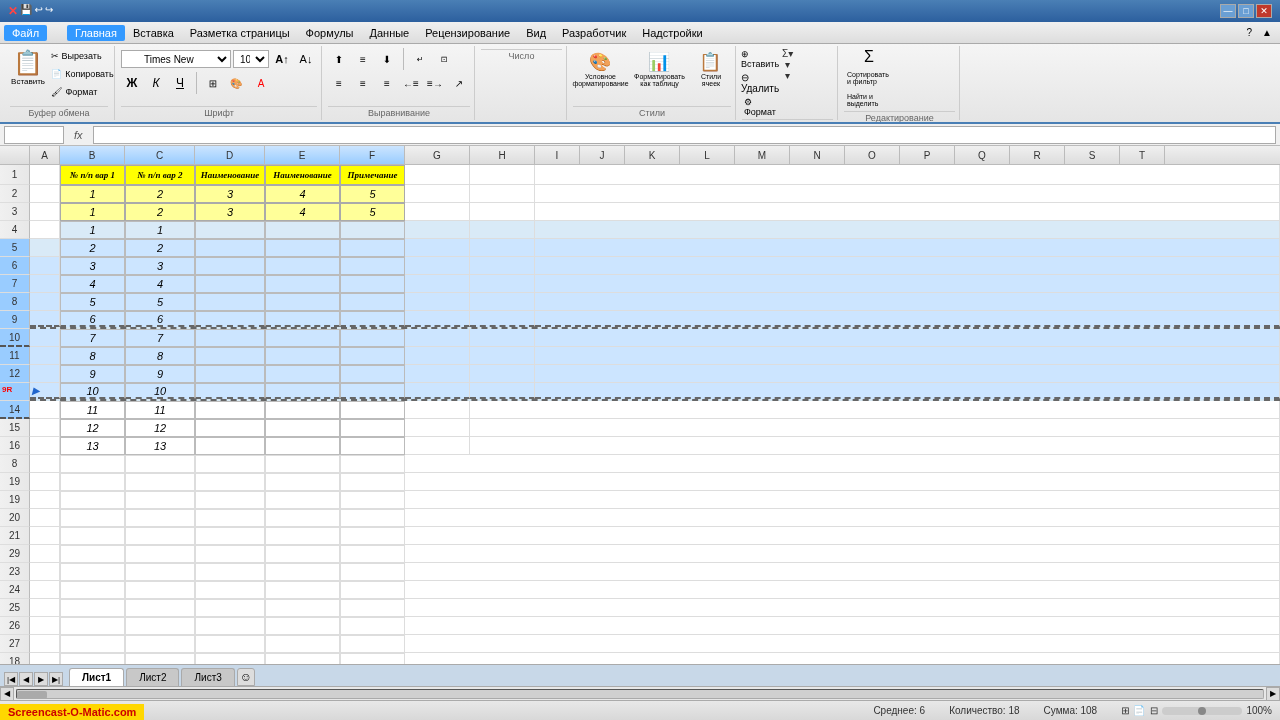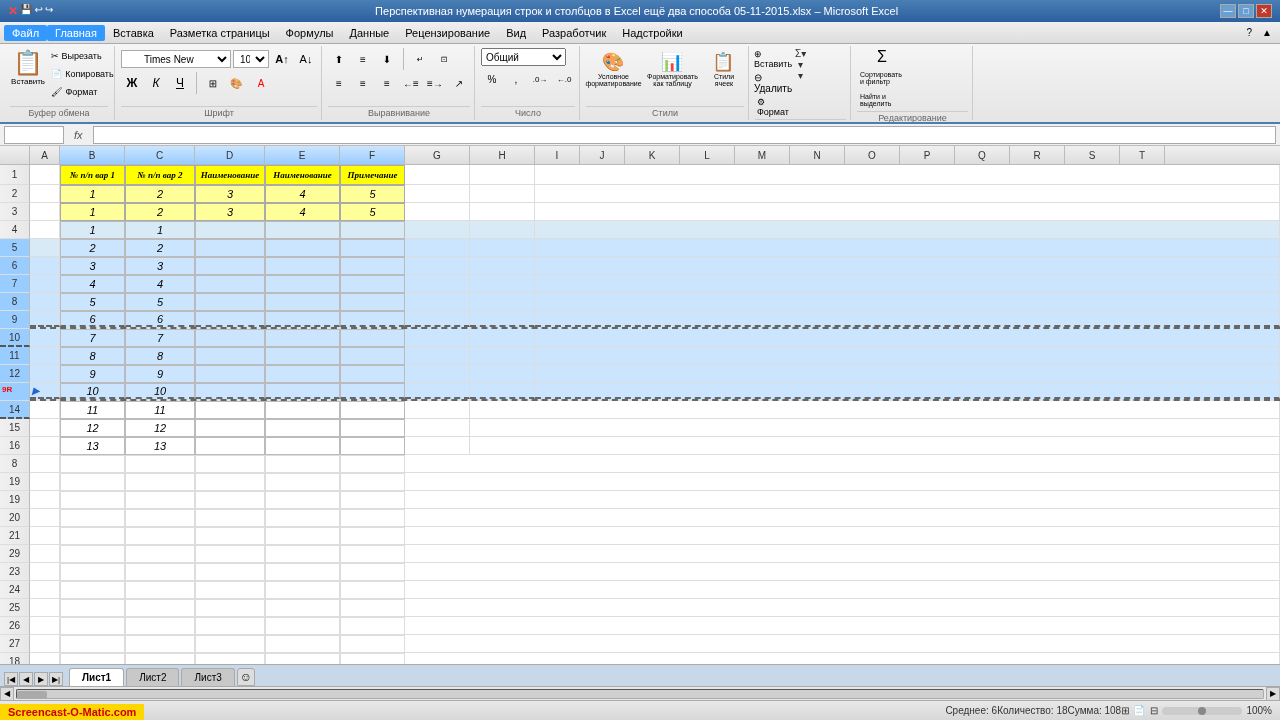--- a/index.html
+++ b/index.html
@@ -261,31 +261,30 @@
 </head>
 <body>
 
 <div id="title-bar">
   <div style="display:flex;gap:2px;">
     <span style="color:#ff4444;font-weight:bold;font-size:12px;">✕</span>
     <span style="cursor:pointer;font-size:10px;">💾</span>
     <span style="cursor:pointer;font-size:10px;">↩</span>
     <span style="cursor:pointer;font-size:10px;">↪</span>
   </div>
-  <div style="flex:1;text-align:center;font-size:11px;overflow:hidden;white-space:nowrap;text-overflow:ellipsis;">Перспективная нумерация строк и столбцов в Excel ещё два способа 05-11-2015.xlsx – Microsoft Excel</div>
   <div class="win-controls">
     <div class="win-btn">—</div>
     <div class="win-btn">□</div>
     <div class="win-btn" style="background:#c0392b;">✕</div>
   </div>
 </div>
 
 <div id="menu-bar">
   <div class="menu-item active">Файл</div>
-  <div class="menu-item" style="background:#3399ff;color:white;">Главная</div>
+  <div class="menu-item" style="background:#3399ff;color:white;margin-left:20px;">Главная</div>
   <div class="menu-item">Вставка</div>
   <div class="menu-item">Разметка страницы</div>
   <div class="menu-item">Формулы</div>
   <div class="menu-item">Данные</div>
   <div class="menu-item">Рецензирование</div>
   <div class="menu-item">Вид</div>
   <div class="menu-item">Разработчик</div>
   <div class="menu-item">Надстройки</div>
   <div style="flex:1;"></div>
   <div style="display:flex;gap:2px;font-size:10px;">
@@ -361,33 +360,20 @@
         <button class="tb-btn">≡</button>
         <button class="tb-btn">←≡</button>
         <button class="tb-btn">≡→</button>
         <button class="tb-btn">↗</button>
       </div>
     </div>
     <div class="ribbon-group-label">Выравнивание</div>
   </div>
 
   <div class="ribbon-group" style="display:flex;flex-direction:column;border-right:1px solid #ccc;padding:2px 4px;min-width:90px;">
-    <div style="flex:1;">
-      <div style="margin-bottom:2px;">
-        <select style="width:85px;height:18px;font-size:10px;">
-          <option>Общий</option>
-        </select>
-      </div>
-      <div style="display:flex;align-items:center;gap:2px;">
-        <button class="tb-btn">%</button>
-        <button class="tb-btn">,</button>
-        <button class="tb-btn" style="font-size:8px;">.0→</button>
-        <button class="tb-btn" style="font-size:8px;">←.0</button>
-      </div>
-    </div>
     <div class="ribbon-group-label">Число</div>
   </div>
 
   <div class="ribbon-group" style="display:flex;flex-direction:column;border-right:1px solid #ccc;padding:2px 4px;min-width:160px;">
     <div style="flex:1;display:flex;gap:4px;">
       <div style="display:flex;flex-direction:column;align-items:center;width:55px;cursor:pointer;padding:2px;border:1px solid transparent;border-radius:2px;">
         <div style="font-size:18px;">🎨</div>
         <div style="font-size:7px;text-align:center;">Условное форматирование</div>
       </div>
       <div style="display:flex;flex-direction:column;align-items:center;width:55px;cursor:pointer;padding:2px;border:1px solid transparent;border-radius:2px;">
@@ -834,21 +820,21 @@
   <div class="scroll-track" style="flex:1;height:10px;background:#d0d0d0;margin:0 2px;border:1px inset #aaa;border-radius:2px;position:relative;">
     <div class="scroll-thumb" style="width:30px;height:8px;background:#aaa;border-radius:2px;margin:1px 0;cursor:pointer;"></div>
   </div>
   <div style="width:14px;height:14px;background:#ddd;border:1px solid #aaa;display:flex;align-items:center;justify-content:center;font-size:8px;cursor:pointer;">▶</div>
 </div>
 
 <div id="status-bar" style="height:20px;background:linear-gradient(to bottom,#e8e8e8,#d8d8d8);border-top:1px solid #aaa;display:flex;align-items:center;justify-content:space-between;padding:0 8px;font-size:10px;color:#333;">
   <div style="display:flex;gap:8px;align-items:center;">
     <span>Готово</span>
   </div>
-  <div style="display:flex;gap:0;align-items:center;">
+  <div style="display:flex;gap:24px;align-items:center;">
     <span>Среднее: 6</span>
     <span>Количество: 18</span>
     <span>Сумма: 108</span>
     <div style="display:flex;align-items:center;gap:4px;">
       <span style="cursor:pointer;">⊞</span>
       <span style="cursor:pointer;">📄</span>
       <span style="cursor:pointer;">⊟</span>
       <div style="width:80px;height:8px;background:#ccc;border-radius:4px;position:relative;cursor:pointer;">
         <div style="position:absolute;left:50%;top:0;width:8px;height:8px;background:#888;border-radius:50%;transform:translateX(-50%);"></div>
       </div>

